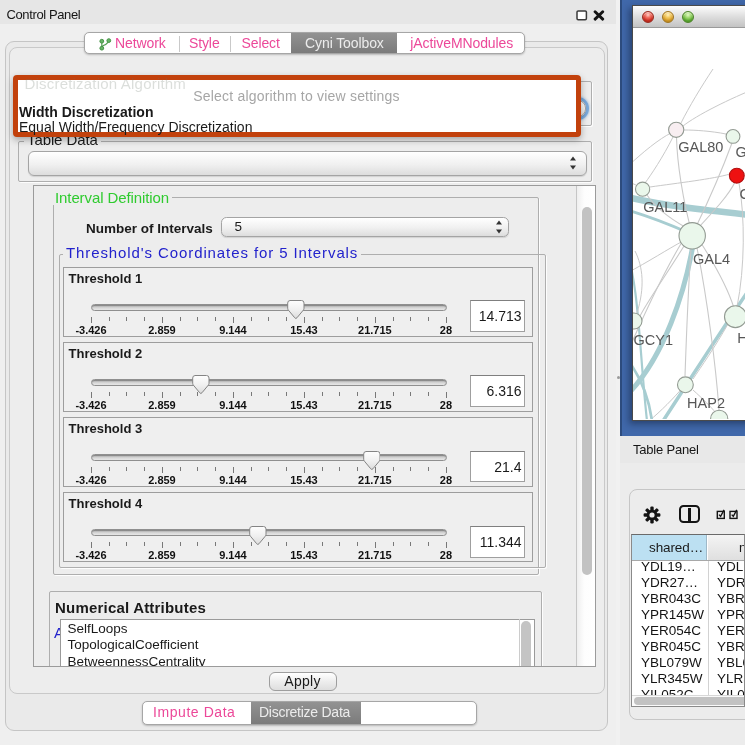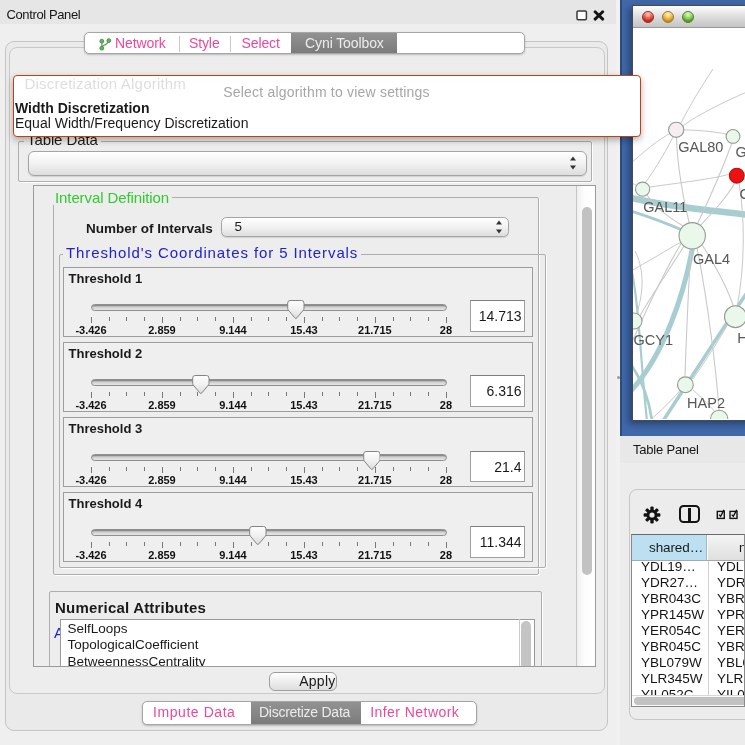--- a/index.html
+++ b/index.html
@@ -52,21 +52,21 @@
 .vbox { position:absolute; left:406px; top:32.9px; width:55px; height:31.8px; background:#FFFFFF; border:1px solid #9F9F9F; border-top-color:#7F7F7F; font-size:14px; text-align:right; line-height:30px; padding-right:2.5px; }
 
 
 #attlist { left:59.5px; top:618.5px; width:475px; height:75px; background:#FFFFFF; border:1px solid #9A9A9A; font-size:13.5px; padding-top:1px; }
 #attlist div { padding-left:7px; height:16.7px; line-height:16.7px; white-space:nowrap; }
 
 
 .btn { position:absolute; background:linear-gradient(#FFFFFF,#EFEFEF 45%,#DEDEDE); border:1px solid #9E9E9E; border-radius:6px; font-size:13.5px; text-align:center; }
 
 
-#popup { left:12.5px; top:74.5px; width:628px; height:62.5px; background:#FFFFFF; border:1px solid #c2410c; border-radius:4px; box-shadow:0 3px 7px rgba(0,0,0,0.30); z-index:20; }
+#popup { left:12.5px; top:74.5px; width:568px; height:62.5px; background:#FFFFFF; border:5px solid #c2410c; border-radius:4px; box-shadow:0 3px 7px rgba(0,0,0,0.30); z-index:20; }
 #popup .r1 { position:absolute; left:0; top:9.8px; line-height:14px; width:100%; text-align:center; font-size:14px; letter-spacing:0.2px; color:#A6A6A6; }
 #popup .r2 { position:absolute; left:1.5px; top:25.3px; line-height:14px; font-size:14px; font-weight:bold; }
 #popup .r3 { position:absolute; left:1.5px; top:40px; line-height:14px; font-size:14px; }
 #ghost { left:21.5px; top:75.8px; line-height:15px; padding:0 3px; font-size:15px; letter-spacing:0.2px; color:rgba(105,118,105,0.24); z-index:21; }
 
 
 #bluebg { left:620px; top:0; width:125px; height:454px; background:#4068AA; border-left:2px solid #2D4C7E; }
 #netwin { left:632px; top:5px; width:128px; height:416px; background:#FFFFFF; border:1px solid #4a4a4a; box-shadow:-3px 3px 7px rgba(10,20,40,0.45); }
 #nettitle { position:absolute; left:0; top:0; width:100%; height:22px; background:linear-gradient(#FDFDFD,#DEDEDE 50%,#C3C3C3); border-bottom:1px solid #9A9A9A; }
 .light { position:absolute; top:5px; width:12px; height:12px; border-radius:50%; }
@@ -104,20 +104,21 @@
         <circle cx="3.8" cy="11.2" r="1.9" fill="#67B467" stroke="#3E8E3E" stroke-width="0.9"></circle>
         <circle cx="10.8" cy="3.6" r="1.9" fill="#67B467" stroke="#3E8E3E" stroke-width="0.9"></circle>
       </svg>
       <span style="position:absolute;left:30px;top:0;line-height:21px;">Network</span>
     </div>
   <div class="tabsep" style="left:93.5px;"></div>
   <div class="tab" style="left:93.5px;width:51.5px;">Style</div>
   <div class="tabsep" style="left:145px;"></div>
   <div class="tab" style="left:145px;width:61.3px;">Select</div>
   <div class="tab tabdark" style="left:206.3px;width:106.2px;">Cyni Toolbox</div>
+  <div class="tab" style="left:312.5px;width:128.5px;">jActiveMNodules</div>
 </div>
 
 <div class="group" style="left:18px;top:81px;width:574px;height:45px;"></div>
 <div class="abs" style="left:497px;top:96.5px;width:92px;height:23.5px;border:3px solid #79A8D9;border-radius:11px;box-shadow:0 0 3px rgba(121,168,217,0.9);"></div>
 <div class="combo" style="left:500px;top:99.5px;width:86px;height:17.5px;border-radius:3px 8px 8px 3px;"></div>
 
 <div class="group" style="left:18px;top:141px;width:574px;height:41px;"></div>
 <span class="gtitle abs" style="left:24px;top:132.2px;background:#EDEDED;letter-spacing:-0.1px;font-size:15px;">Table Data</span>
 <div class="combo" style="left:27.5px;top:151px;width:559px;height:24.5px;">
     <span class="arr"></span>
@@ -241,26 +242,25 @@
     <div class="abs" id="attlist">
       <div>SelfLoops</div>
       <div>TopologicalCoefficient</div>
       <div>BetweennessCentrality</div>
     </div>
     <div class="abs" style="left:519px;top:619px;width:1px;height:74px;background:#CCCCCC;"></div>
     <div class="abs" style="left:521px;top:621px;width:10px;height:70px;background:#C4C4C4;border-radius:5px;"></div>
   </div>
 </div>
 
-<div class="btn" style="left:268.5px;top:671.5px;width:68px;height:19px;line-height:16.5px;font-size:14px;letter-spacing:0.25px;text-align:right;">Apply</div>
+<div class="btn" style="left:268.5px;top:671.5px;width:68px;height:19px;line-height:16.5px;font-size:14px;letter-spacing:0.25px;">Apply</div>
 
 <div class="abs tabbar" style="left:141.5px;top:700.5px;width:335px;height:24px;">
   <div class="tab" style="left:0;width:108.5px;line-height:21.5px;padding-right:5px;font-size:14px;letter-spacing:0.55px;">Impute Data</div>
   <div class="tab tabdark" style="left:108.5px;width:110px;line-height:21.5px;padding-right:3px;font-size:14px;letter-spacing:-0.25px;">Discretize Data</div>
-  <div class="tab" style="left:218.5px;width:116.5px;line-height:21.5px;padding-right:9px;font-size:14px;letter-spacing:0.45px;">Infer Network</div>
 </div>
 
 <div class="abs" id="popup">
   <div class="r1">Select algorithm to view settings</div>
   <div class="r2">Width Discretization</div>
   <div class="r3">Equal Width/Frequency Discretization</div>
 </div>
 <span class="abs" id="ghost">Discretization Algorithm</span>
 
 <div class="abs" id="bluebg"></div>

